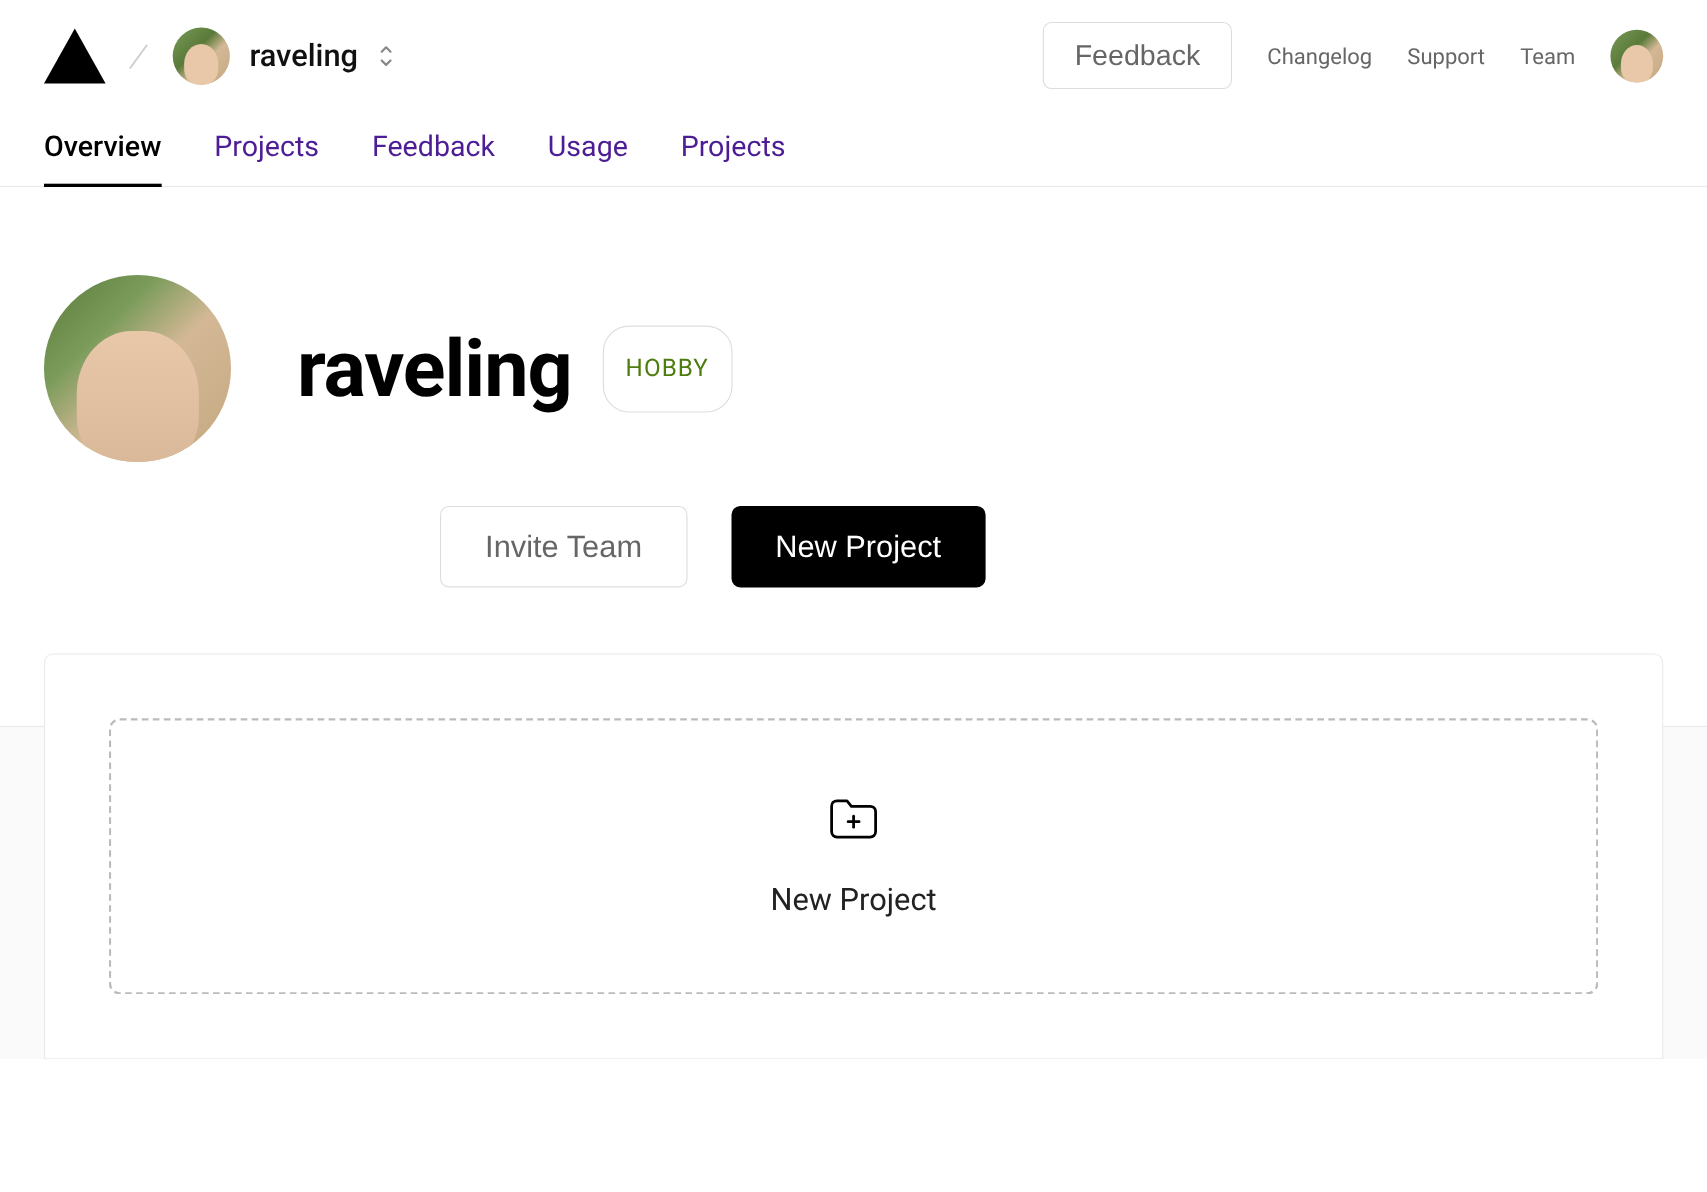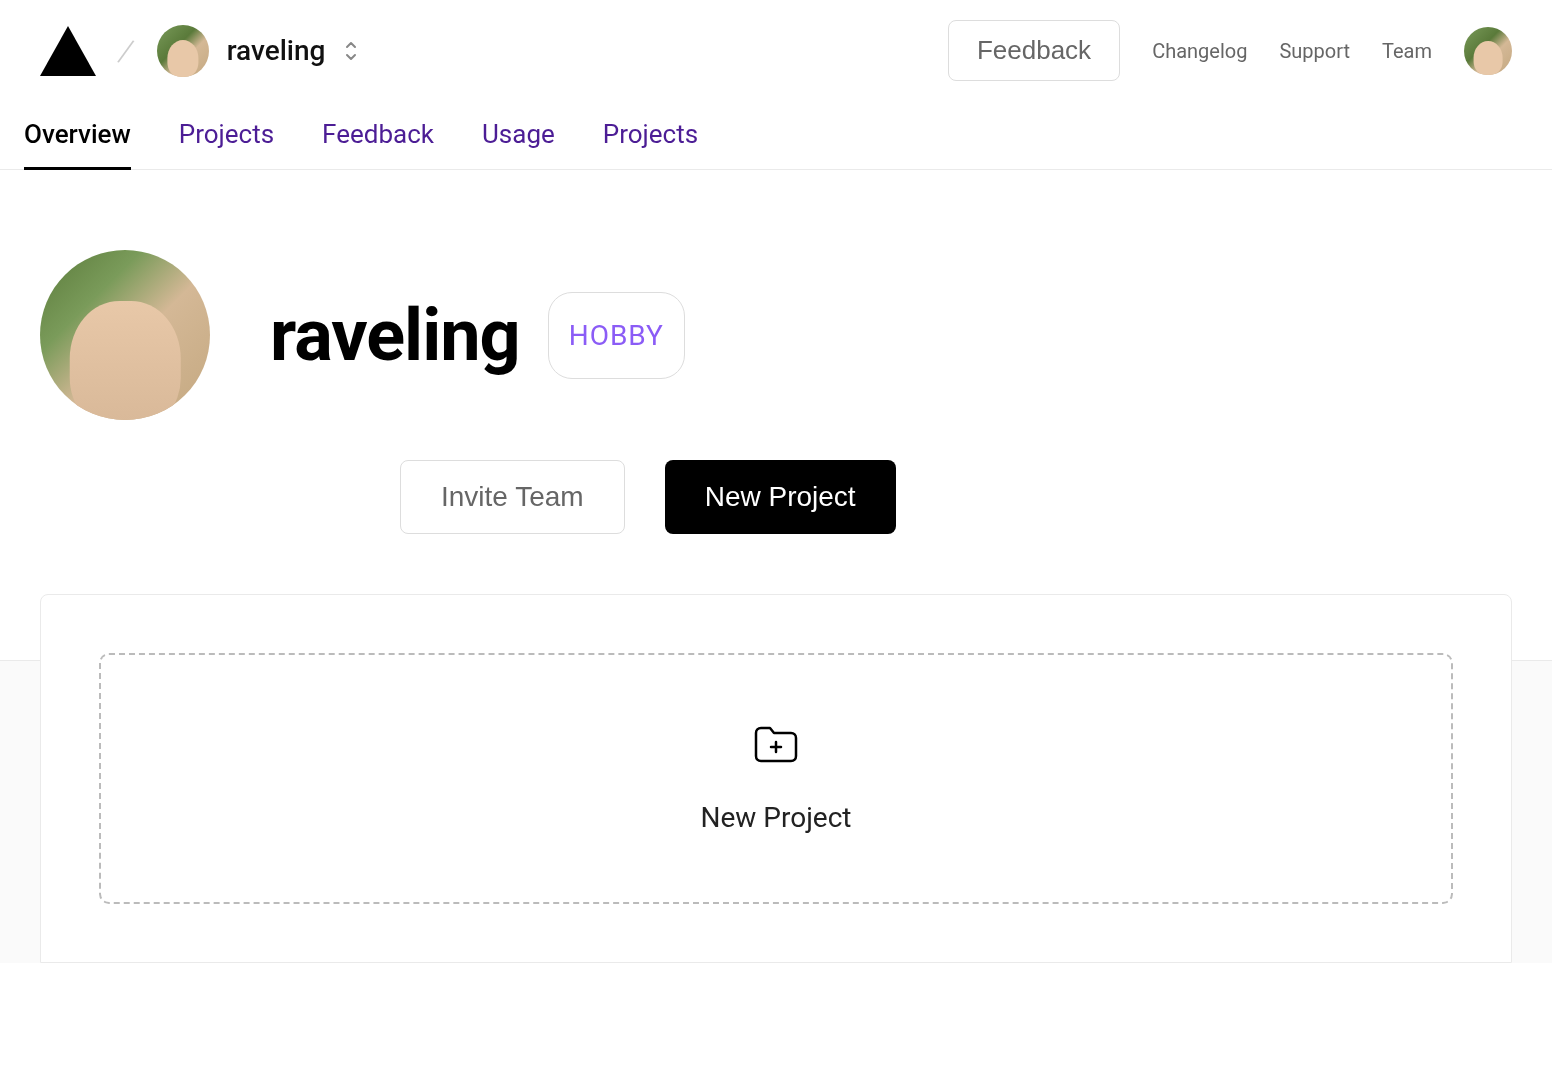--- a/index.html
+++ b/index.html
@@ -109,21 +109,21 @@
       left: 50%;
       transform: translateX(-50%);
       width: 60%;
       height: 70%;
       background: #e8c8a8;
       border-radius: 50% 50% 40% 40%;
     }
     .tabs {
       display: flex;
       gap: 48px;
-      padding: 0 24px;
+      padding: 0 40px;
       border-bottom: 1px solid #eaeaea;
     }
     .tab {
       font-size: 26px;
       color: #4c1d95;
       padding: 18px 0;
       cursor: pointer;
       border-bottom: 3px solid transparent;
       margin-bottom: -1px;
     }
@@ -169,22 +169,22 @@
     .username {
       font-size: 72px;
       font-weight: 700;
       letter-spacing: -1px;
       color: #000;
     }
     .plan-badge {
       border: 1px solid #ddd;
       border-radius: 24px;
       padding: 26px 20px;
-      font-size: 28px;
-      color: #8b5cf6;
+      font-size: 22px;
+      color: #4d7c0f;
       letter-spacing: 1px;
     }
     .actions {
       display: flex;
       gap: 40px;
       margin-top: 40px;
       margin-left: 360px;
     }
     .btn-outline {
       border: 1px solid #ddd;

